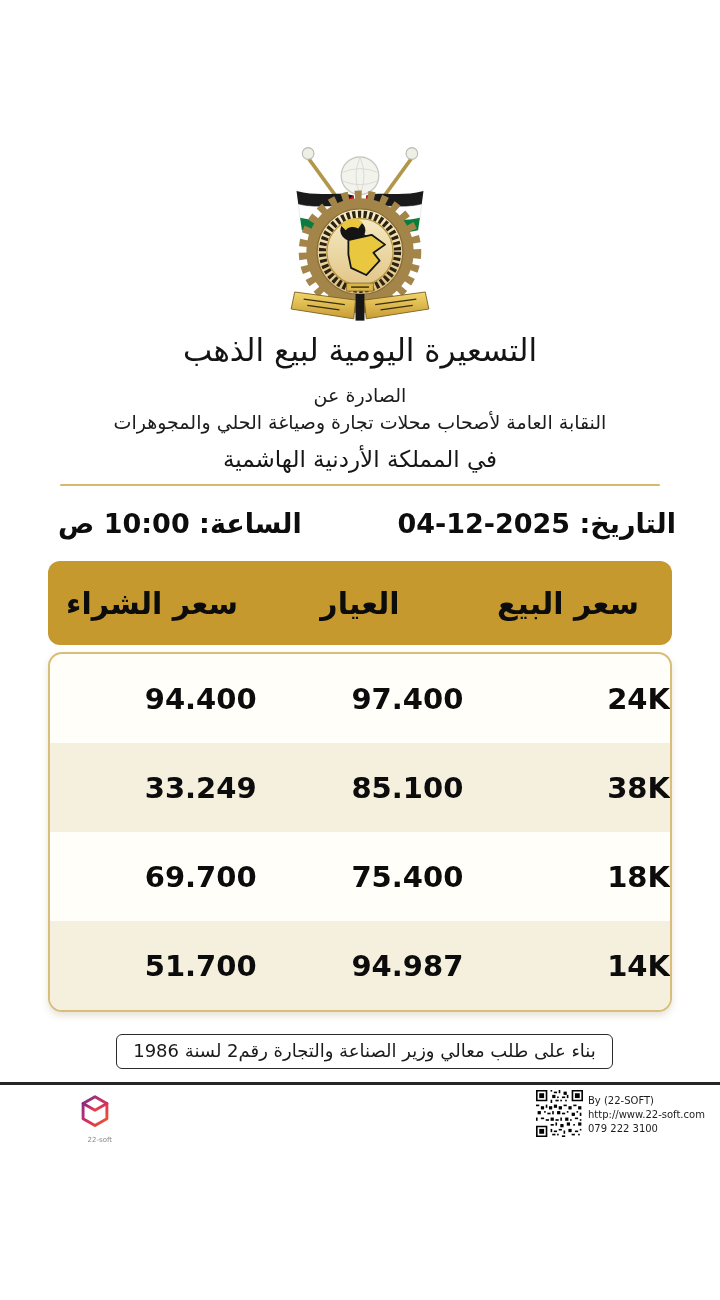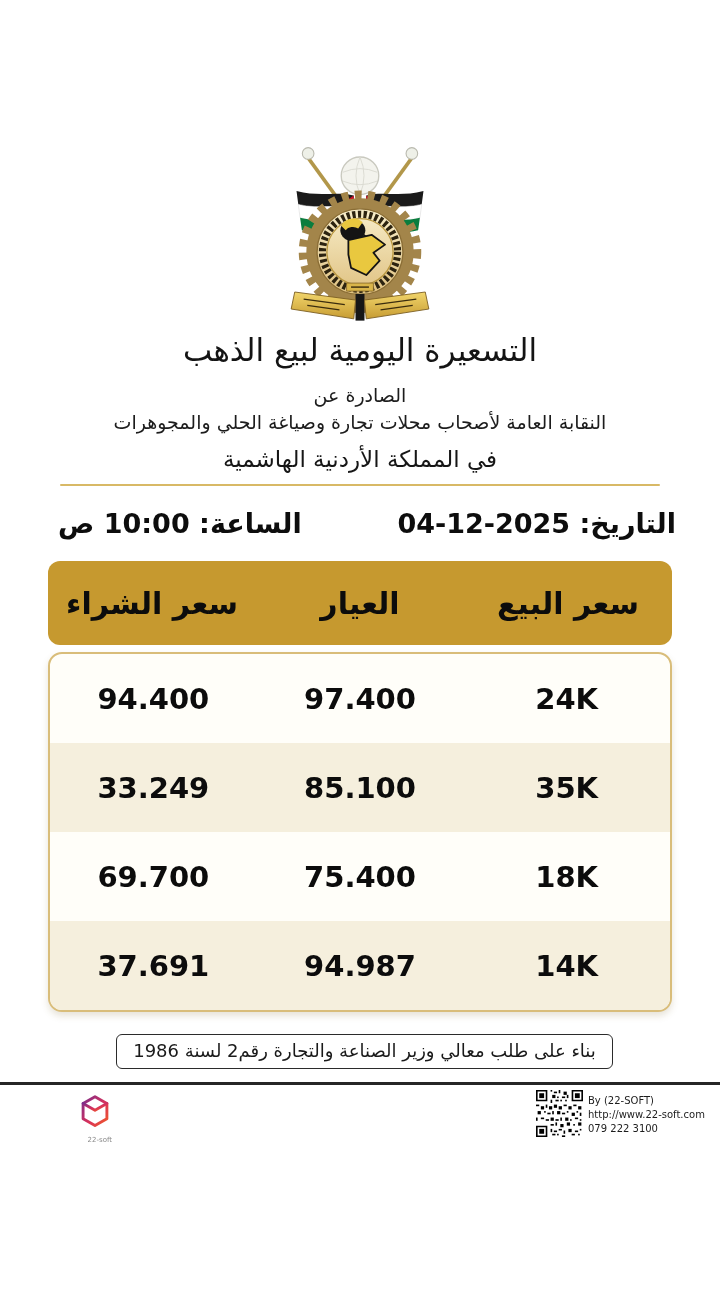--- a/index.html
+++ b/index.html
@@ -31,21 +31,21 @@
   .tbl-header > div{text-align:center;}
   .tbl-body{
     direction:rtl;margin:7px 48px 0 48px;background:#fffef9;border:2px solid #d9bd7a;
     border-radius:14px;overflow:hidden;box-shadow:0 4px 7px rgba(120,100,40,.18);
   }
   .tbl-row{
     display:grid;grid-template-columns:1fr 1fr 1fr;align-items:center;height:89px;
     font-weight:bold;font-size:29px;color:#0c0c0c;
   }
   .tbl-row.alt{background:#f5efdd;}
-  .tbl-row > div{text-align:center;}
+  .tbl-row > div{text-align:right;}
   .cell-num{direction:ltr;}
   
   .note-wrap{margin-top:22px;text-align:center;padding-left:9px;}
   .note-box{
     direction:rtl;display:inline-block;border:1.5px solid #2b2b2b;border-radius:6px;
     padding:5px 16px 7px 16px;font-size:18px;color:#1a1a1a;background:#fff;
   }
   
   .footer-line{margin-top:13px;border-top:3px solid #262626;width:720px;}
   .footer{position:relative;height:80px;}
@@ -151,33 +151,33 @@
     <div>سعر الشراء</div>
   </div>
 
   <div class="tbl-body">
     <div class="tbl-row">
       <div class="cell-karat">24K</div>
       <div class="cell-num">97.400</div>
       <div class="cell-num">94.400</div>
     </div>
     <div class="tbl-row alt">
-      <div class="cell-karat">35K</div>
+      <div class="cell-karat">38K</div>
       <div class="cell-num">85.100</div>
       <div class="cell-num">33.249</div>
     </div>
     <div class="tbl-row">
       <div class="cell-karat">18K</div>
       <div class="cell-num">75.400</div>
       <div class="cell-num">69.700</div>
     </div>
     <div class="tbl-row alt">
       <div class="cell-karat">14K</div>
       <div class="cell-num">94.987</div>
-      <div class="cell-num">37.691</div>
+      <div class="cell-num">51.700</div>
     </div>
   </div>
 
   <div class="note-wrap">
     <span class="note-box">بناء على طلب معالي وزير الصناعة والتجارة رقم2 لسنة 1986</span>
   </div>
 
   <div class="footer-line"></div>
   <div class="footer">
 

